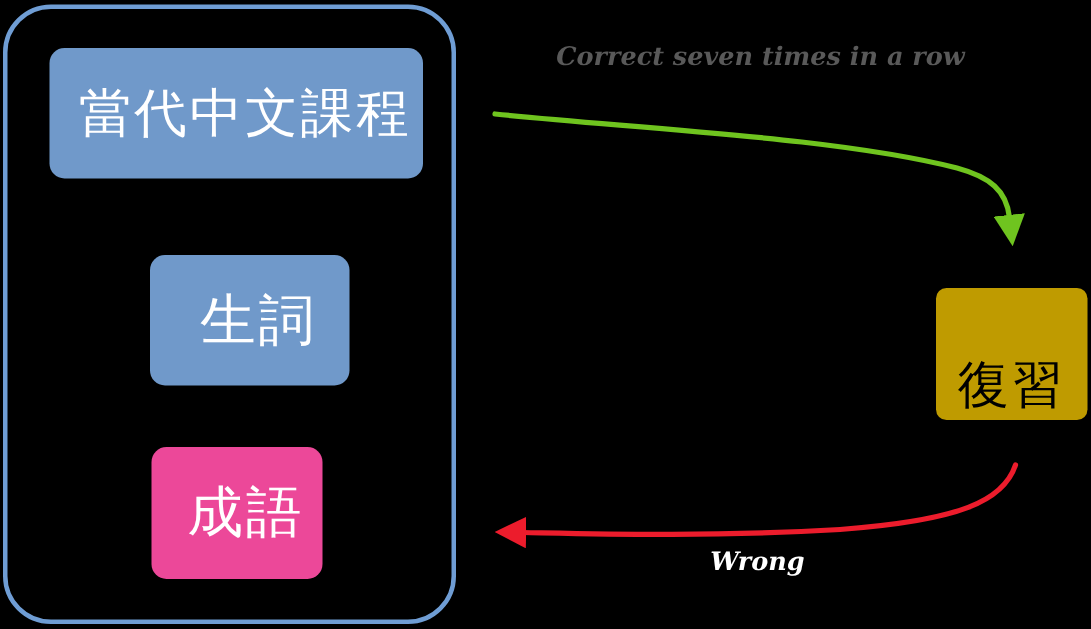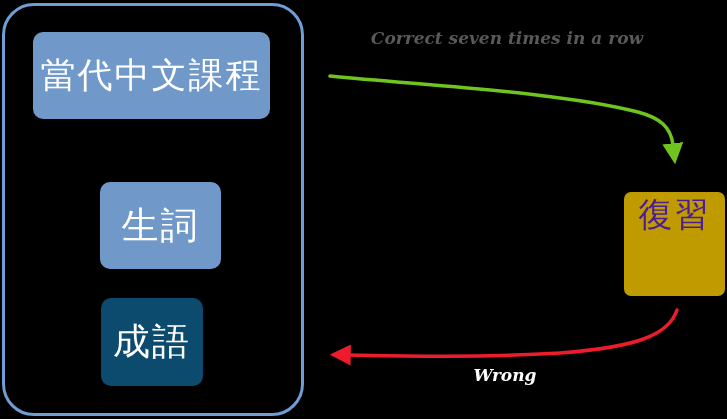--- a/index.html
+++ b/index.html
@@ -22,33 +22,34 @@
   }
   .deck-box {
     position: absolute;
     display: flex;
     align-items: center;
     justify-content: center;
     background: #7099CA;
     color: #FFFFFF;
     border-radius: 10px;
     letter-spacing: 2px;
+    padding-left: 12px;
   }
   .box-a { left: 28px; top: 26px;  width: 237px; height: 87px; font-size: 35px; }
-  .box-b { left: 95px; top: 176px; width: 121px; height: 87px; font-size: 37px; }
+  .box-b { left: 95px; top: 164px; width: 121px; height: 87px; font-size: 37px; }
   .box-c { left: 96px; top: 292px; width: 102px; height: 88px; font-size: 37px; }
   .review-box {
     position: absolute;
     left: 624px; top: 192px;
-    width: 101px; height: 104px;
+    width: 101px; height: 88px;
     display: flex;
-    align-items: flex-start;
+    align-items: flex-end;
     justify-content: center;
     background: #BF9B00;
-    color: #4c1d95;
+    color: #000000;
     font-size: 34px;
     border-radius: 7px;
     letter-spacing: 2px;
   }
   .arrows-layer {
     position: absolute;
     left: 0; top: 0;
     width: 727px; height: 419px;
     pointer-events: none;
   }
@@ -75,21 +76,21 @@
 
 <div class="stage">
 
   <div class="deck-panel" style="border-color: rgb(111, 157, 212);">
     <div class="deck-box box-a" style="background: rgb(112, 153, 202);">
       <span>當代中文課程</span>
     </div>
     <div class="deck-box box-b" style="background: rgb(112, 153, 202);">
       <span>生詞</span>
     </div>
-    <div class="deck-box box-c" style="background: #0c4a6e;">
+    <div class="deck-box box-c" style="background: #ec4899;">
       <span>成語</span>
     </div>
   </div>
 
   <div class="review-box" style="background: rgb(191, 155, 0);">
     <span>復習</span>
   </div>
 
   <svg class="arrows-layer" width="727" height="419" viewBox="0 0 727 419" xmlns="http://www.w3.org/2000/svg">
     <defs>

